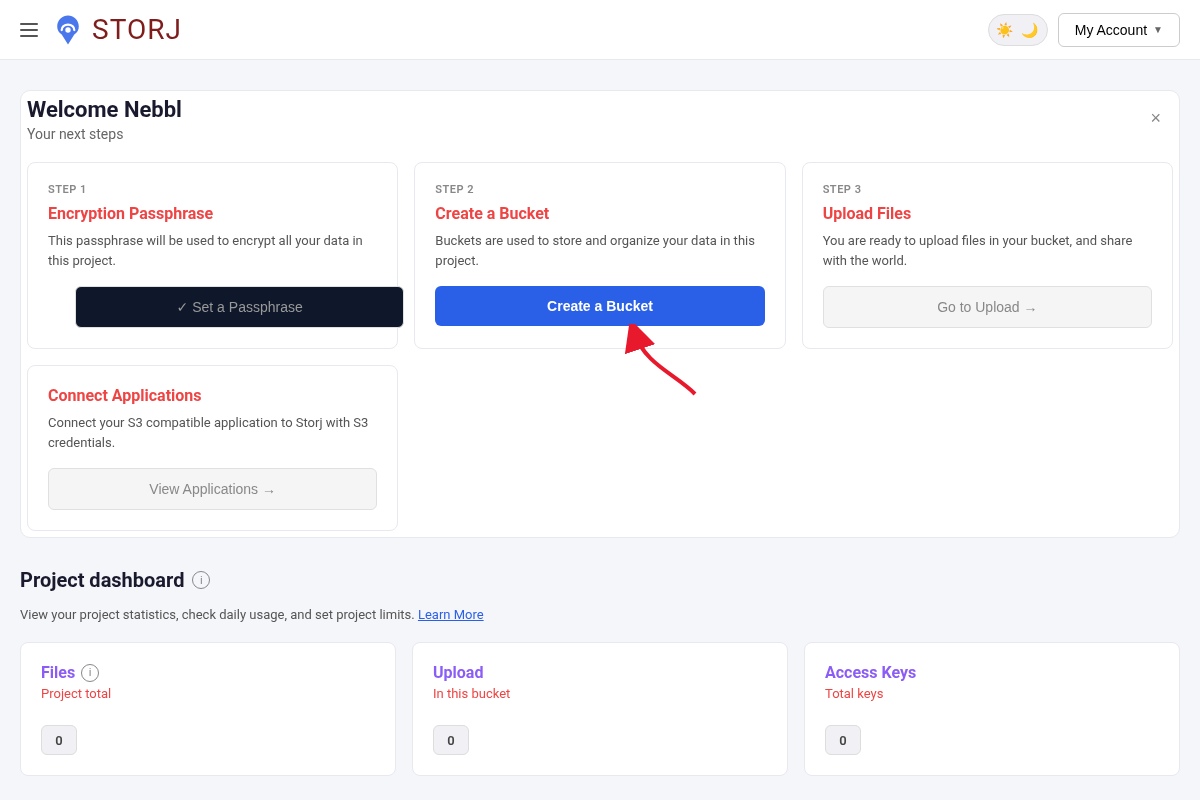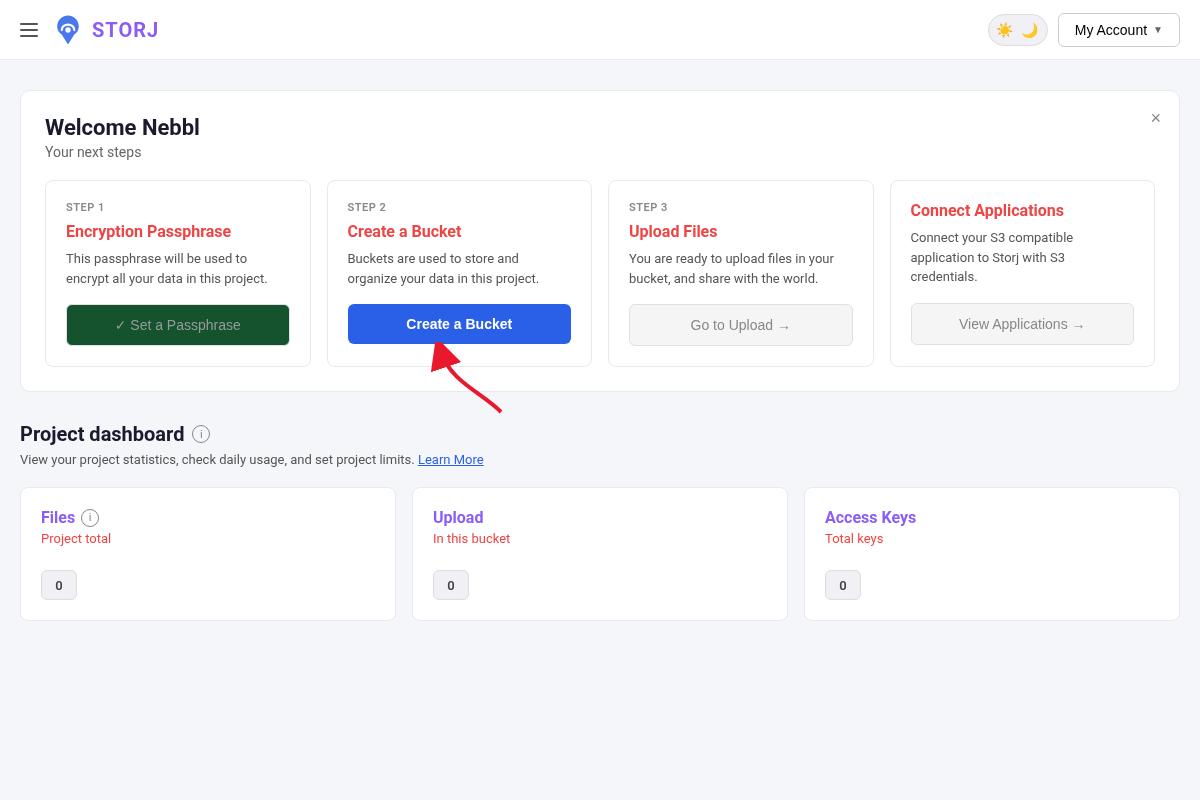--- a/index.html
+++ b/index.html
@@ -42,23 +42,23 @@
     .logo {
       display: flex;
       align-items: center;
       gap: 6px;
     }
     .logo-icon {
       width: 36px;
       height: 36px;
     }
     .logo-text {
-      font-size: 20px;
-      font-weight: 700;
-      color: #8b5cf6;
+      font-size: 28px;
+      font-weight: 400;
+      color: #7f1d1d;
       letter-spacing: 1px;
     }
     .header-right {
       display: flex;
       align-items: center;
       gap: 10px;
     }
     .theme-toggle {
       background: #f0f0f5;
       border: 1px solid #ddd;
@@ -95,21 +95,21 @@
     .main {
       padding: 30px 20px;
       max-width: 1200px;
     }
 
     
     .welcome-section {
       background: #fff;
       border: 1px solid #e8e8f0;
       border-radius: 10px;
-      padding: 24px;
+      padding: 6px;
       margin-bottom: 30px;
       position: relative;
     }
     .welcome-title {
       font-size: 22px;
       font-weight: 700;
       color: #1a1a2e;
       margin-bottom: 4px;
     }
     .welcome-subtitle {
@@ -125,21 +125,21 @@
       border: none;
       font-size: 18px;
       color: #888;
       cursor: pointer;
       line-height: 1;
     }
 
     
     .steps-grid {
       display: grid;
-      grid-template-columns: 1fr 1fr 1fr 1fr;
+      grid-template-columns: 1fr 1fr 1fr;
       gap: 16px;
     }
     .step-card {
       background: #fff;
       border: 1px solid #e8e8f0;
       border-radius: 8px;
       padding: 20px;
     }
     .step-label {
       font-size: 11px;
@@ -164,23 +164,24 @@
     .step-action-btn {
       width: 100%;
       padding: 12px;
       border-radius: 6px;
       border: none;
       font-size: 14px;
       cursor: pointer;
       text-align: center;
     }
     .btn-disabled {
-      background: #14532d;
+      background: #0f172a;
       color: #999;
       border: 1px solid #e0e0e0;
+      margin-left: 27px;
     }
     .btn-primary {
       background: #2a5fe8;
       color: #fff;
       font-weight: 600;
     }
     .btn-link {
       background: #f5f5f5;
       color: #888;
       border: 1px solid #e0e0e0;
@@ -191,21 +192,21 @@
     }
 
     
     .dashboard-section {
       margin-top: 10px;
     }
     .dashboard-header {
       display: flex;
       align-items: center;
       gap: 8px;
-      margin-bottom: 6px;
+      margin-bottom: 15px;
     }
     .dashboard-title {
       font-size: 20px;
       font-weight: 700;
       color: #1a1a2e;
     }
     .info-icon {
       width: 18px;
       height: 18px;
       border-radius: 50%;

